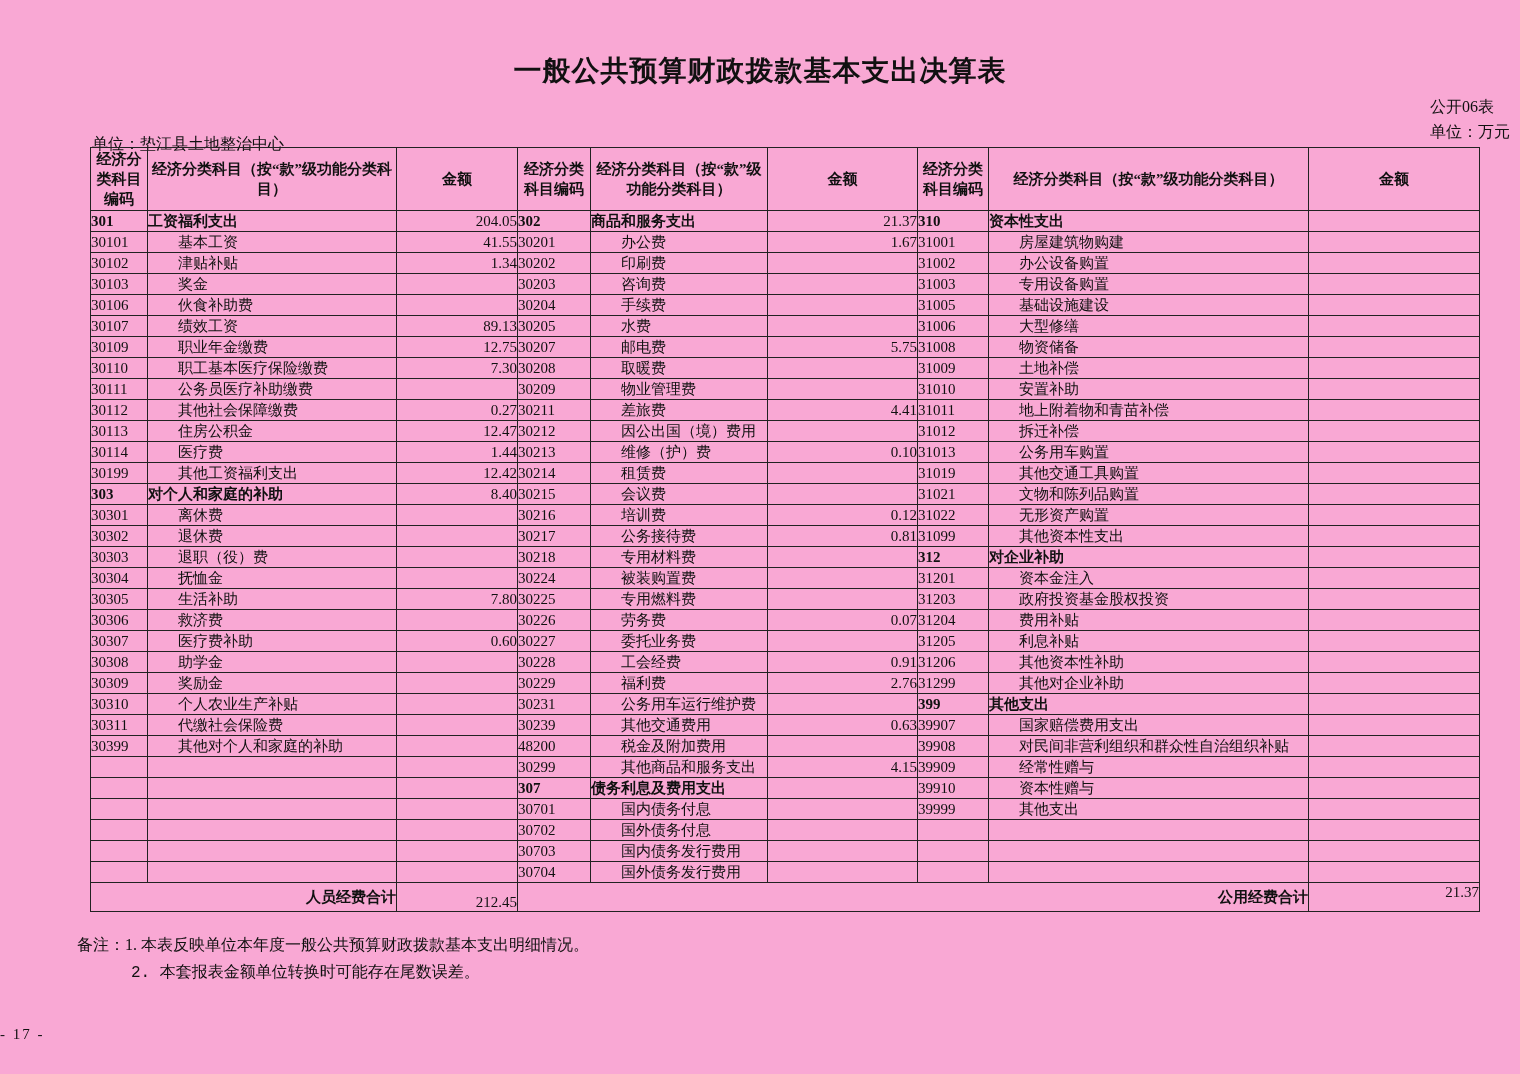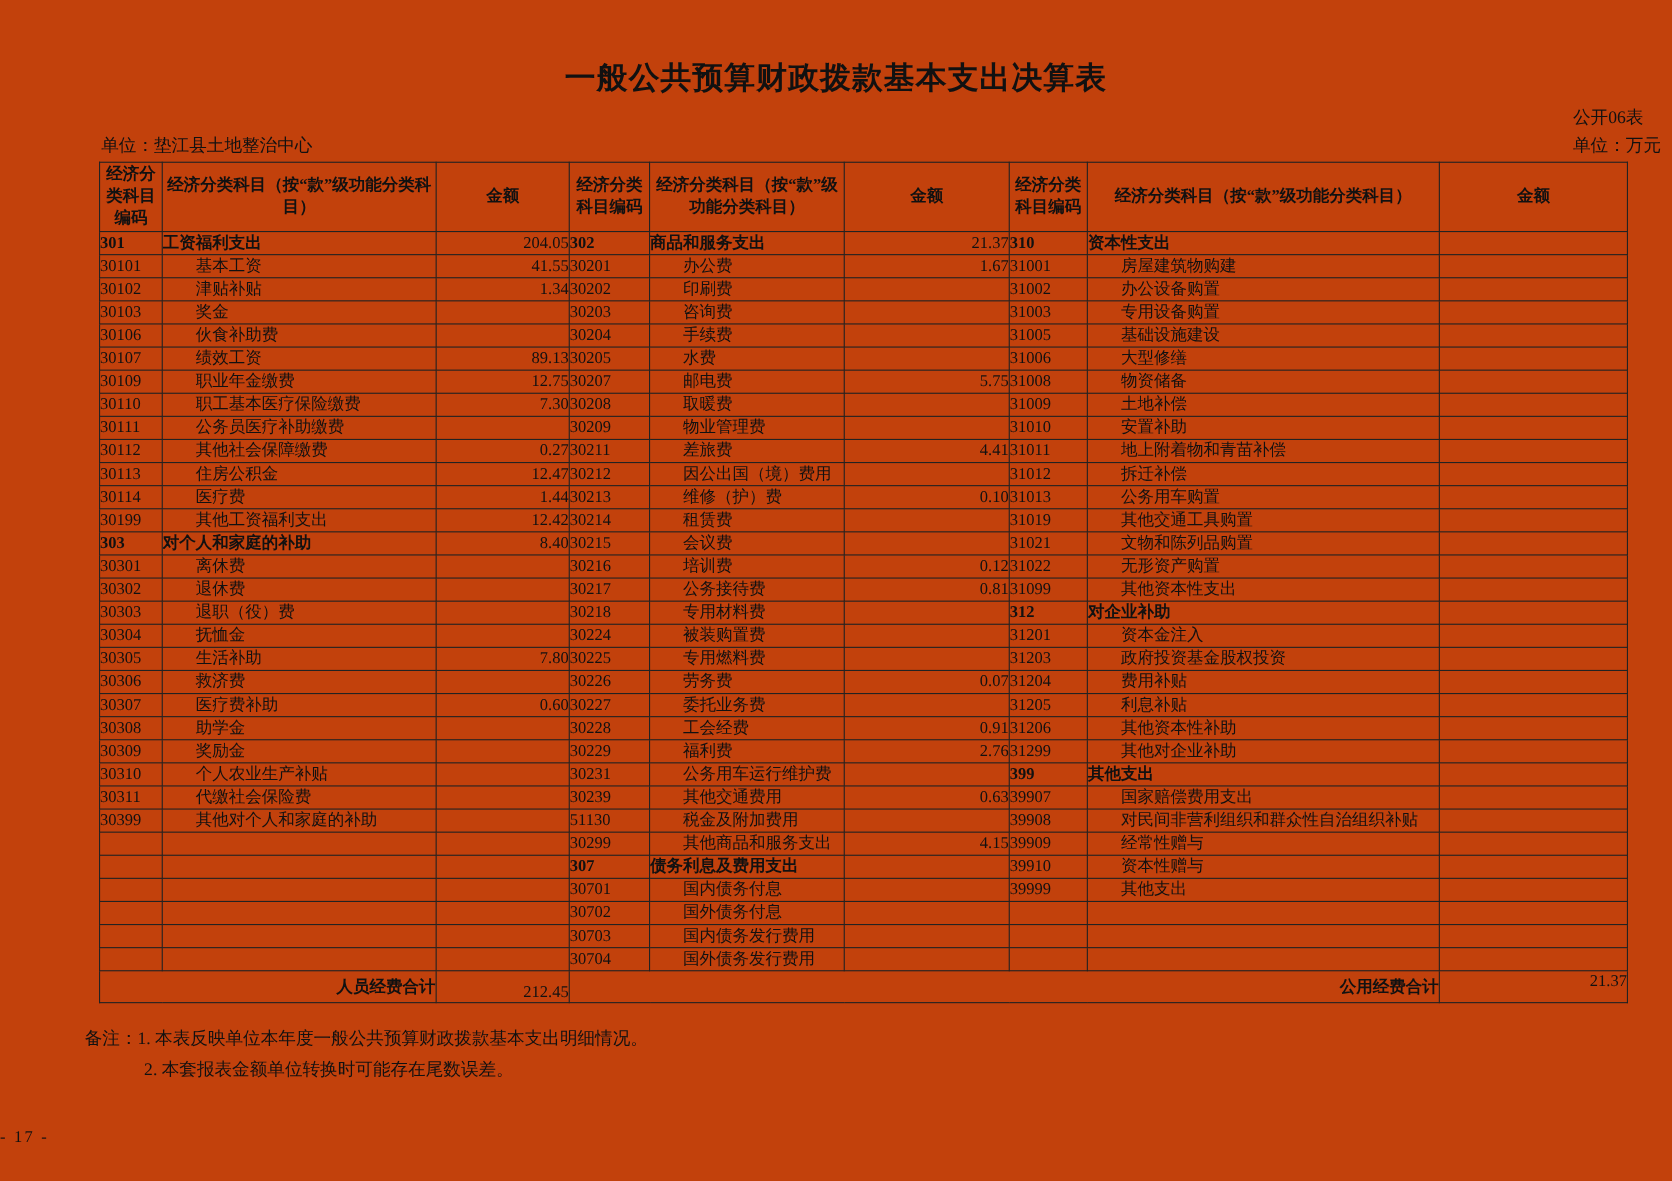--- a/index.html
+++ b/index.html
@@ -1,38 +1,38 @@
 <!DOCTYPE html>
 <html lang="zh"><head>
 <meta charset="utf-8">
 <style>
   html,body{margin:0;padding:0;background:#e8e8e8;}
   .page{
     position:relative;
     width:1520px;height:1074px;
-    background:#c2410c;
+    background:#f9a8d4;
     font-family:"Liberation Serif","DejaVu Serif",serif;
     color:#111;
     overflow:hidden;
   }
   .title{
     position:absolute;left:0;top:52px;width:1520px;
     text-align:center;
     font-family:"Liberation Sans","DejaVu Sans",sans-serif;
     font-size:28px;font-weight:700;letter-spacing:1px;
   }
   .form-label{
     position:absolute;right:26px;top:97px;
     font-size:16px;
   }
   .meta-row{
     position:absolute;left:92px;right:10px;top:122px;
     font-size:16px;
   }
-  .meta-unit-name{position:absolute;left:0;top:0;}
+  .meta-unit-name{position:absolute;left:0;top:12px;}
   .meta-unit-money{position:absolute;right:0;top:0;}
 
   table.budget{
     position:absolute;left:90px;top:147px;
     width:1389px;
     border-collapse:collapse;table-layout:fixed;
   }
   table.budget th,table.budget td{
     border:1px solid #222;
     padding:0;
@@ -54,21 +54,21 @@
   td.name.ind{padding-left:30px;}
   td.amt{text-align:right;padding-right:4px;}
   td.b{font-weight:700;}
   tr.total td{height:26px;font-size:15px;}
   td.tlabel{font-weight:700;text-align:right;vertical-align:middle;}
   td.tamt{text-align:right;padding-right:4px;}
   td.tamt.vbottom{vertical-align:bottom;line-height:15px;padding-bottom:1px;}
   td.tamt.vtop{vertical-align:top;line-height:15px;padding-top:2px;}
 
   .notes{position:absolute;left:77px;top:931px;font-size:16px;line-height:28px;}
-  .note-line2{padding-left:54px;}
+  .note-line2{padding-left:54px;font-family:Liberation Mono, monospace;}
   .pageno{
     position:absolute;left:0;top:1026px;width:1520px;
     font-size:15px;letter-spacing:2px;
   }
 </style>
 </head>
 <body>
 
 <div class="page">
 
@@ -378,21 +378,21 @@
           <td class="name ind">其他交通费用</td>
           <td class="amt">0.63</td>
           <td class="code">39907</td>
           <td class="name ind">国家赔偿费用支出</td>
           <td class="amt"></td>
         </tr>
         <tr>
           <td class="code">30399</td>
           <td class="name ind">其他对个人和家庭的补助</td>
           <td class="amt"></td>
-          <td class="code">51130</td>
+          <td class="code">48200</td>
           <td class="name ind">税金及附加费用</td>
           <td class="amt"></td>
           <td class="code">39908</td>
           <td class="name ind">对民间非营利组织和群众性自治组织补贴</td>
           <td class="amt"></td>
         </tr>
         <tr>
           <td class="code"></td>
           <td class="name ind"></td>
           <td class="amt"></td>

